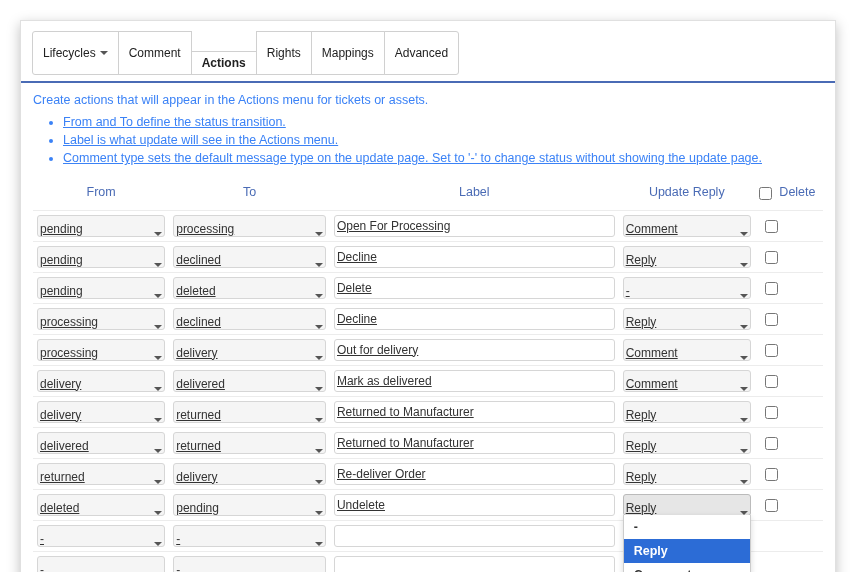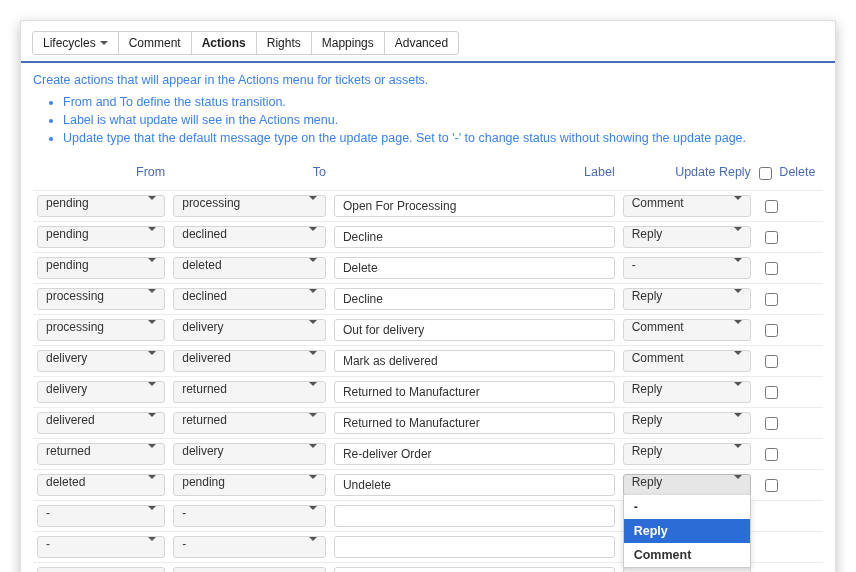--- a/index.html
+++ b/index.html
@@ -37,64 +37,65 @@
     padding: 4px 10px;
     font-size: 12px;
     cursor: pointer;
     margin-left: -1px;
     display: flex;
     align-items: center;
     gap: 4px;
   }
   .tab:first-child { border-radius: 3px 0 0 3px; }
   .tab:last-child { border-radius: 0 3px 3px 0; justify-content: center; }
-  .tab.active { font-weight: 600; }
+  .tab.active { font-weight: 600; margin-top: 20px; }
   .caret-down {
     display: inline-block;
     width: 0; height: 0;
     border-left: 4px solid transparent;
     border-right: 4px solid transparent;
     border-top: 4px solid #555;
   }
   .intro { padding: 10px 12px 4px 12px; font-size: 12.5px; color: #3b82f6; }
   .intro ul { padding: 6px 0 0 30px; }
-  .intro li { font-size: 12.5px; line-height: 1.45; }
+  .intro li { font-size: 12.5px; line-height: 1.45; text-decoration: underline; }
   .table-wrap { padding: 8px 12px 0 12px; }
   table { width: 100%; border-collapse: collapse; table-layout: fixed; }
   col.c-from { width: 100px; }
   col.c-to   { width: 118px; }
   col.c-label{ width: 212px; }
   col.c-type { width: 100px; }
   col.c-del  { width: 50px; }
   th {
     color: #4a6bb5;
     font-weight: 400;
     font-size: 12.5px;
-    text-align: right;
+    text-align: center;
     padding: 6px 4px 10px 4px;
   }
   th.del-head { text-align: left; }
   th.del-head input { margin-right: 4px; vertical-align: middle; }
   td {
     border-top: 1px solid #ececec;
     padding: 4px 4px;
     vertical-align: middle;
   }
   .select-box, .text-box {
     width: 100%;
     border: 1px solid #d6d6d6;
     background: #f5f5f5;
     border-radius: 3px;
     height: 22px;
     font-size: 12px;
     color: #333;
     display: flex;
-    align-items: flex-start;
-    padding: 0 8px;
+    align-items: flex-end;
+    padding: 0 2px;
     position: relative;
+    text-decoration: underline;
   }
   .select-box { justify-content: space-between; cursor: pointer; }
   .select-box .caret {
     width: 0; height: 0;
     border-left: 4px solid transparent;
     border-right: 4px solid transparent;
     border-top: 4px solid #555;
   }
   .select-box.open { background: #e6e6e6; border-color: #bbb; }
   .text-box { background: #fff; }
@@ -151,21 +152,21 @@
           <span>Advanced</span>
         </div>
       </div>
   </div>
 
   <div class="intro">
     <div>Create actions that will appear in the Actions menu for tickets or assets.</div>
     <ul id="intro-bullets">
         <li>From and To define the status transition.</li>
         <li>Label is what update will see in the Actions menu.</li>
-        <li>Update type that the default message type on the update page. Set to '-' to change status without showing the update page.</li>
+        <li>Comment type sets the default message type on the update page. Set to '-' to change status without showing the update page.</li>
       </ul>
   </div>
 
   <div class="table-wrap">
     <table>
       <colgroup>
         <col class="c-from">
           <col class="c-to">
           <col class="c-label">
           <col class="c-type">

